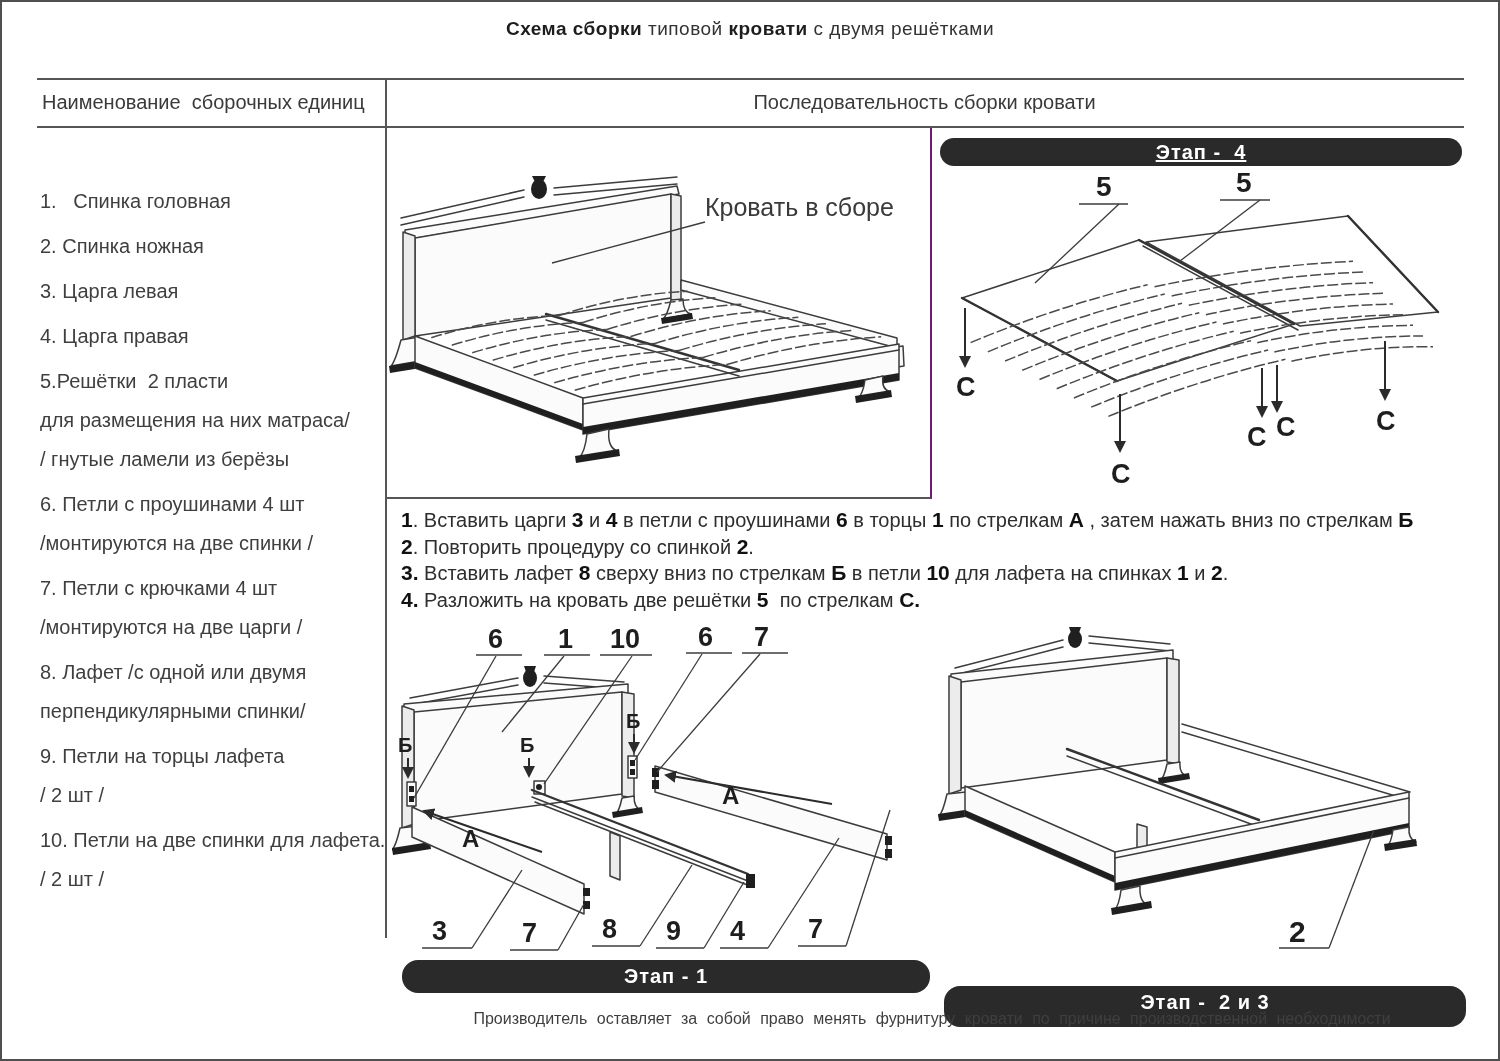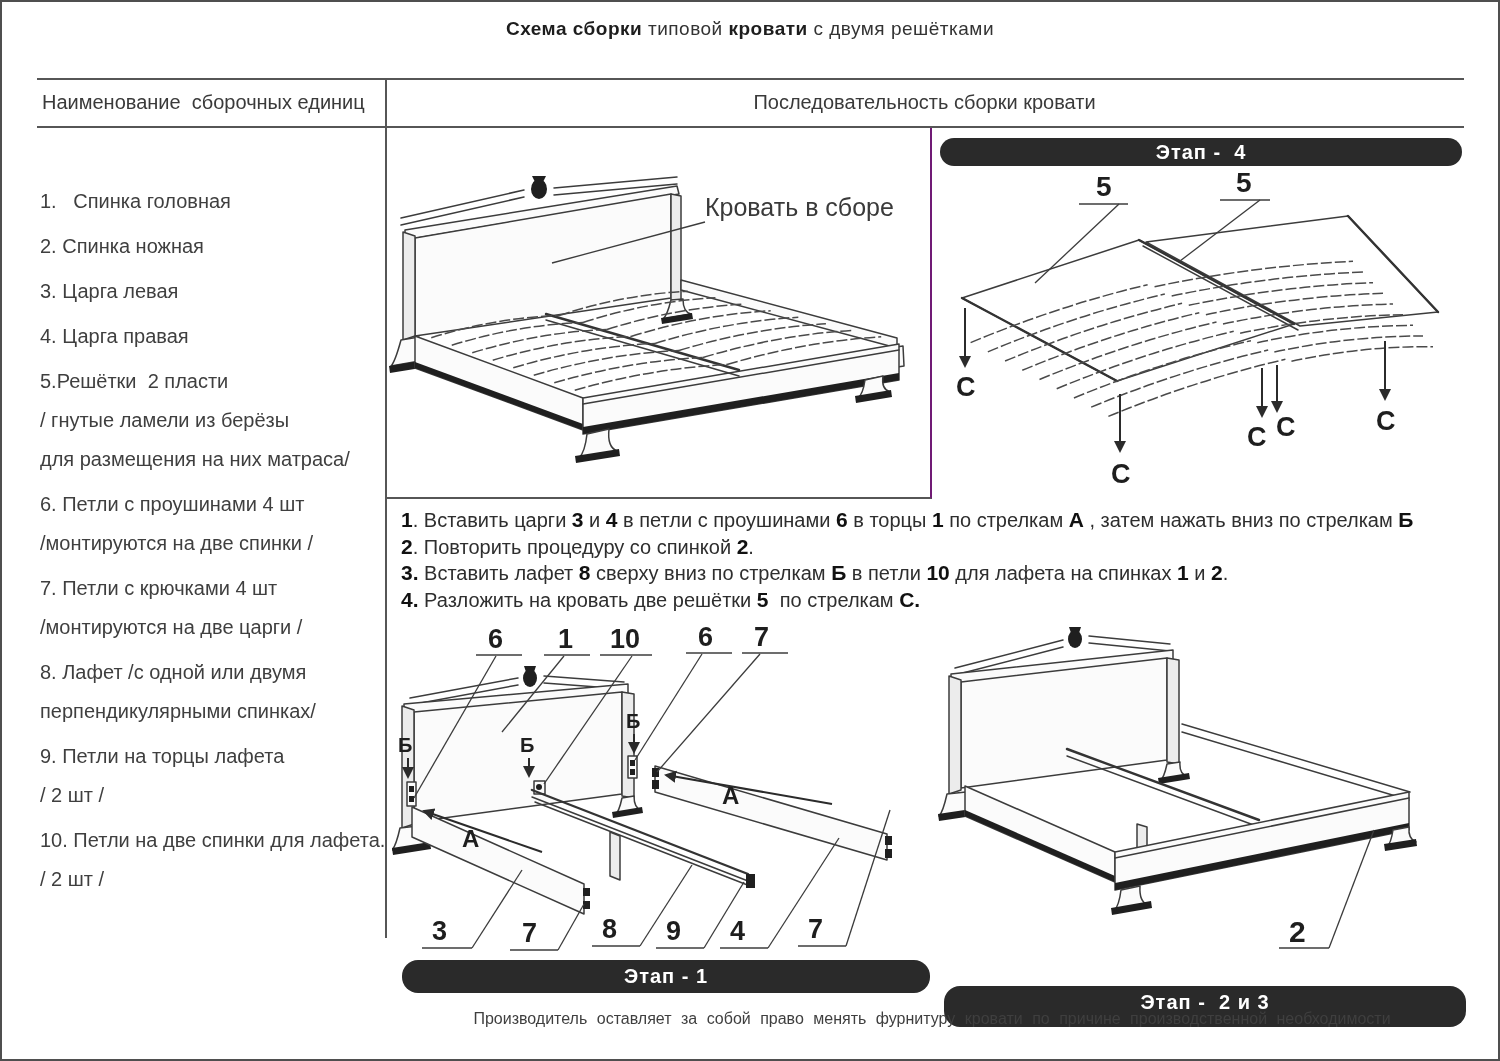--- a/index.html
+++ b/index.html
@@ -16,21 +16,21 @@
   .th-left{position:absolute;left:40px;top:89px;width:340px;font-size:20px;white-space:pre;color:#3a3a3a;}
   .th-right{position:absolute;left:385px;top:89px;width:1075px;text-align:center;font-size:20px;color:#3a3a3a;}
   .parts{position:absolute;left:38px;top:172px;width:342px;font-size:20px;line-height:24px;color:#3f3f3f;}
   .part-item{margin-bottom:21px;}
   .part-line{white-space:pre;margin-top:15px;}
   .box-assembled{position:absolute;left:385px;top:126px;width:545px;height:371px;
     border-right:2px solid #701a75;border-bottom:2px solid #565656;box-sizing:border-box;}
   .stage4{position:absolute;left:930px;top:126px;width:567px;height:371px;}
   .pill{position:absolute;background:#2a2a2a;border-radius:16px;color:#fff;font-weight:bold;
     text-align:center;font-size:20px;letter-spacing:1px;white-space:pre;}
-  .pill-4{left:938px;top:136px;width:522px;height:28px;line-height:28px;}
+  .pill-4{left:938px;top:136px;width:522px;height:28px;line-height:28px;text-decoration:underline;}
   .pill-1{left:400px;top:958px;width:528px;height:33px;line-height:33px;}
   .pill-23{left:942px;top:956px;width:522px;height:41px;line-height:33px;margin-top:28px;}
   .instructions{position:absolute;left:399px;top:505px;width:1072px;font-size:20px;line-height:26.5px;color:#2e2e2e;}
   .ins-line{white-space:pre-wrap;}
   .ins-line .b{font-weight:bold;color:#111;font-size:21px;}
   .footer{position:absolute;left:390px;top:1008px;width:1080px;text-align:center;
     font-size:16px;word-spacing:5px;color:#3f3f3f;}
   svg{display:block;}
   svg text{font-family:"Liberation Sans",sans-serif;}
   .ln{fill:none;stroke:#3c3c3c;stroke-width:1.5;stroke-linecap:round;stroke-linejoin:round;}
@@ -70,34 +70,34 @@
         <div class="part-line">2. Спинка ножная</div>
       </div>
       <div class="part-item">
         <div class="part-line">3. Царга левая</div>
       </div>
       <div class="part-item">
         <div class="part-line">4. Царга правая</div>
       </div>
       <div class="part-item">
         <div class="part-line">5.Решётки  2 пласти</div>
+        <div class="part-line">для размещения на них матраса/</div>
         <div class="part-line">/ гнутые ламели из берёзы</div>
-        <div class="part-line">для размещения на них матраса/</div>
       </div>
       <div class="part-item">
         <div class="part-line">6. Петли с проушинами 4 шт</div>
         <div class="part-line">/монтируются на две спинки /</div>
       </div>
       <div class="part-item">
         <div class="part-line">7. Петли с крючками 4 шт</div>
         <div class="part-line">/монтируются на две царги /</div>
       </div>
       <div class="part-item">
         <div class="part-line">8. Лафет /с одной или двумя</div>
-        <div class="part-line">перпендикулярными спинках/</div>
+        <div class="part-line">перпендикулярными спинки/</div>
       </div>
       <div class="part-item">
         <div class="part-line">9. Петли на торцы лафета</div>
         <div class="part-line">/ 2 шт /</div>
       </div>
       <div class="part-item">
         <div class="part-line">10. Петли на две спинки для лафета.</div>
         <div class="part-line">/ 2 шт /</div>
       </div>
     </div>

